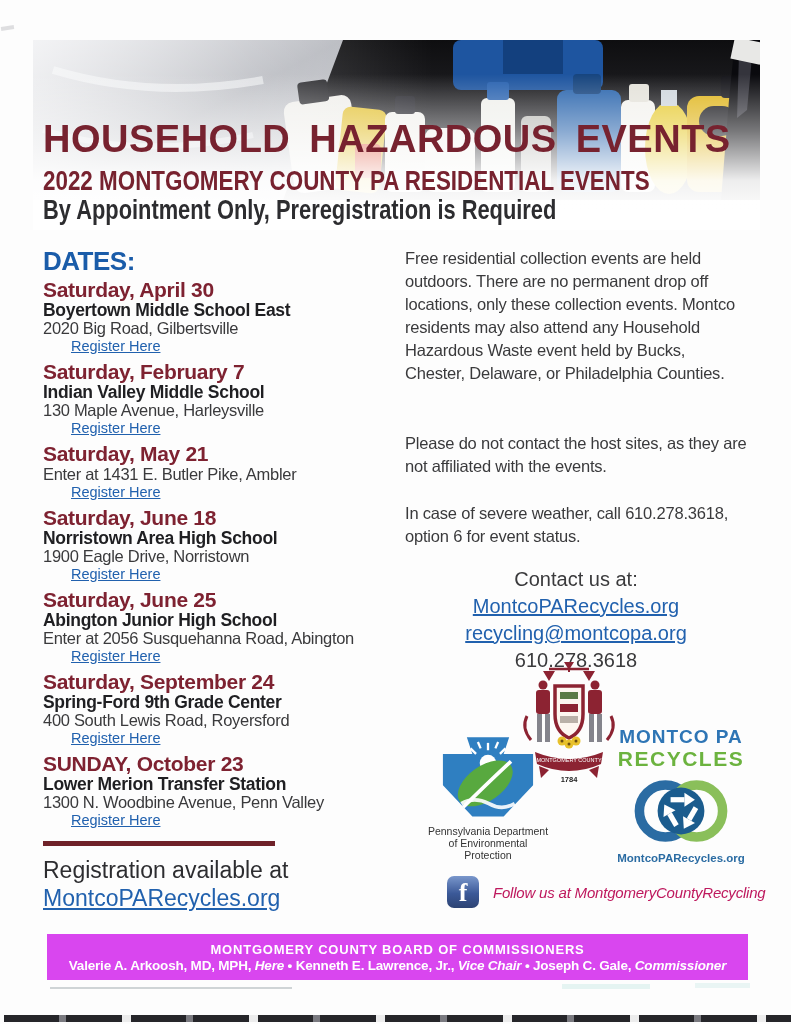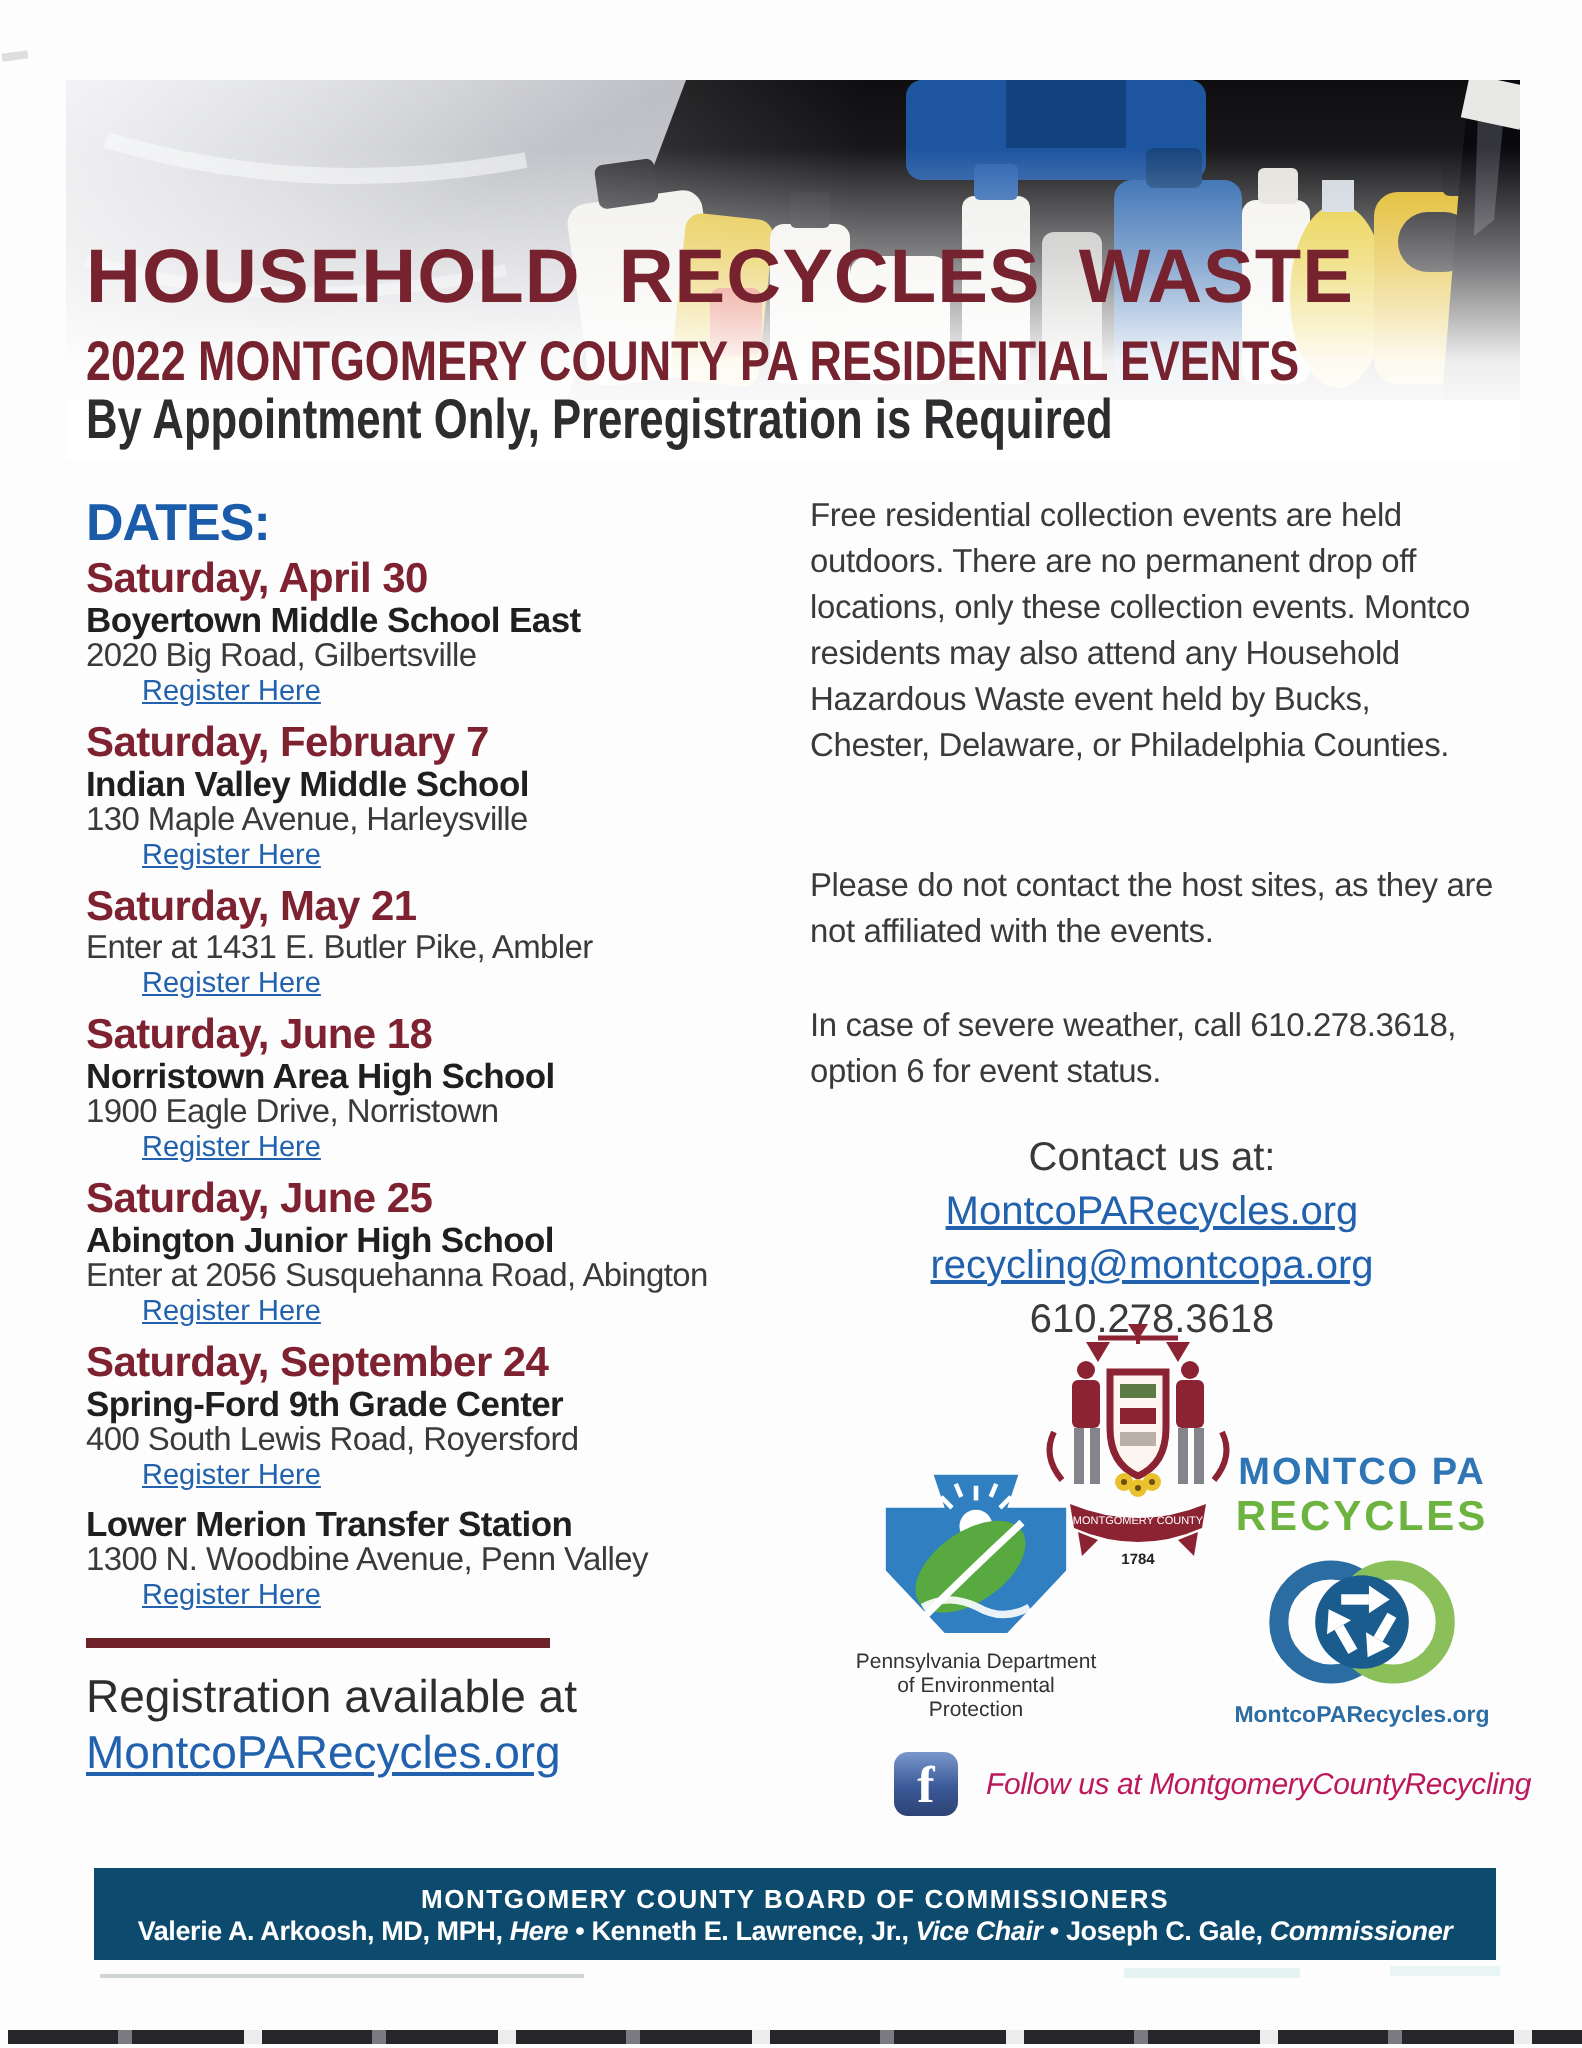--- a/index.html
+++ b/index.html
@@ -46,21 +46,21 @@
   .montco-l1{font-size:19px;font-weight:bold;color:#2e75b5;letter-spacing:1px;line-height:21px;}
   .montco-l2{font-size:21px;font-weight:bold;color:#6cb33f;letter-spacing:1.5px;line-height:23px;}
   .montco-caption{font-size:11.5px;font-weight:bold;color:#2b6ca3;line-height:13px;margin-top:2px;}
 
   
   .fb-row{left:447px;top:876px;display:flex;align-items:center;}
   .fb-icon{width:32px;height:32px;border-radius:7px;background:linear-gradient(#7a97cc 0%,#3b5998 55%,#2d4373 100%);color:#fff;font-size:26px;font-weight:bold;text-align:center;line-height:34px;font-family:"Liberation Serif",serif;}
   .fb-text{font-size:15px;font-style:italic;color:#be185d;margin-left:14px;letter-spacing:-.2px;}
 
   
-  .footer-bar{left:47px;top:934px;width:701px;height:46px;background:#0c4a6e;color:#fff;text-align:center;}
+  .footer-bar{left:47px;top:934px;width:701px;height:46px;background:#d946ef;color:#fff;text-align:center;}
   .footer-l1{font-size:13px;font-weight:bold;letter-spacing:.8px;margin-top:8px;line-height:15px;}
   .footer-l2{font-size:13.5px;font-weight:bold;line-height:18px;letter-spacing:-.2px;}
   .it{font-style:italic;}
 
   
   .scan-tl{left:1px;top:26px;width:13px;height:4px;background:#c9c9cd;opacity:.6;transform:rotate(-8deg);}
   .scan-underline{left:50px;top:987px;width:242px;height:2px;background:#cfd4d6;}
   .scan-teal1{left:562px;top:984px;width:88px;height:5px;background:#dff1ef;opacity:.8;}
   .scan-teal2{left:695px;top:983px;width:55px;height:5px;background:#e4f3f1;opacity:.8;}
   .scan-bottom{left:4px;top:1015px;width:787px;height:7px;background:repeating-linear-gradient(90deg,#26262a 0 55px,#7a7a80 55px 62px,#26262a 62px 118px,rgba(38,38,42,.08) 118px 127px);}
@@ -111,21 +111,21 @@
     <polygon points="702,0 727,0 727,160 688,160 696,60" fill="#0a0a0e"></polygon>
     <polygon points="706,14 720,6 714,70 704,78" fill="#3e3e48" opacity=".8"></polygon>
     <rect x="700" y="0" width="30" height="22" fill="#e8e8e6" transform="rotate(12 715 8)"></rect>
   </svg>
   <div class="fade-l"></div>
   <div class="fade-b"></div>
 </div>
 
 <div class="abs scan-tl"></div>
 
-<div class="abs h1">HOUSEHOLD RECYCLES WASTE</div>
+<div class="abs h1">HOUSEHOLD HAZARDOUS EVENTS</div>
 <div class="abs h2">2022 MONTGOMERY COUNTY PA RESIDENTIAL EVENTS</div>
 <div class="abs h3">By Appointment Only, Preregistration is Required</div>
 
 <div class="abs left-col">
   <div class="dates-heading">DATES:</div>
 
   <div class="event">
     <div class="event-date">Saturday, April 30</div>
     <div class="event-venue">Boyertown Middle School East</div>
     <div class="event-address">2020 Big Road, Gilbertsville</div>
@@ -160,20 +160,21 @@
   </div>
 
   <div class="event">
     <div class="event-date">Saturday, September 24</div>
     <div class="event-venue">Spring-Ford 9th Grade Center</div>
     <div class="event-address">400 South Lewis Road, Royersford</div>
     <a href="#" class="link register">Register Here</a>
   </div>
 
   <div class="event">
+    <div class="event-date">SUNDAY, October 23</div>
     <div class="event-venue">Lower Merion Transfer Station</div>
     <div class="event-address">1300 N. Woodbine Avenue, Penn Valley</div>
     <a href="#" class="link register">Register Here</a>
   </div>
 
   <div class="divider"></div>
   <div class="reg-line">Registration available at</div>
   <a href="#" class="link reg-link">MontcoPARecycles.org</a>
 </div>
 

